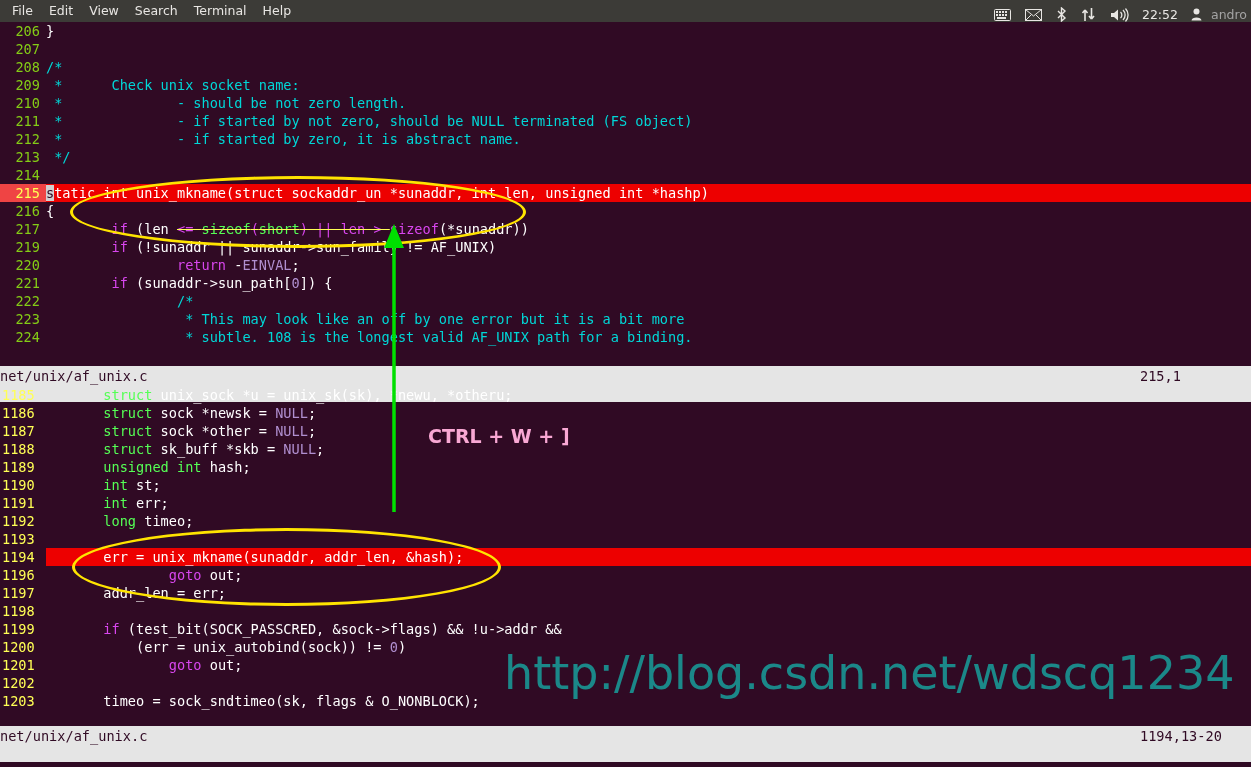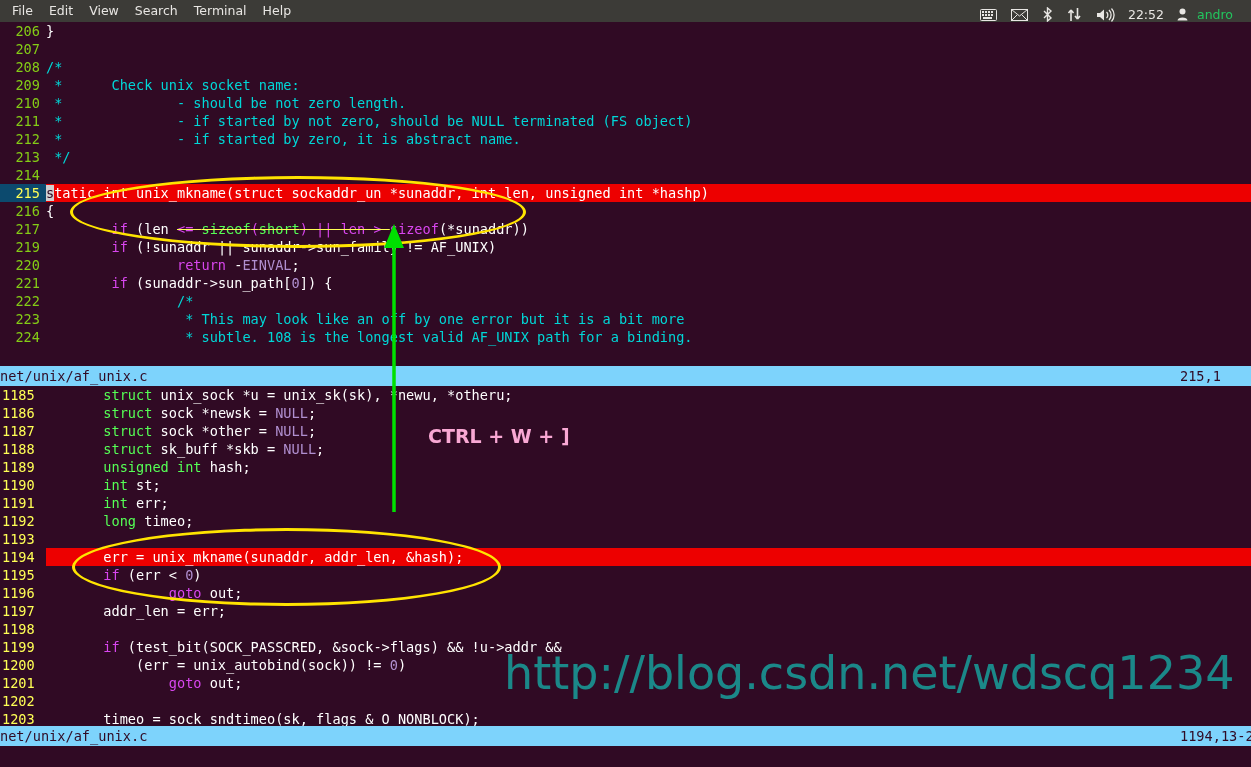--- a/index.html
+++ b/index.html
@@ -16,57 +16,57 @@
     background:#3c3b37;
     display:flex;align-items:center;
     font-family:"DejaVu Sans","Liberation Sans",sans-serif;
     font-size:12.5px;color:#e8e6e3;
   }
   .menubar .mitem{padding:0 8px;line-height:22px;white-space:nowrap;}
   .menubar .mitem:first-child{margin-left:4px;}
   .tray{position:absolute;right:0;top:0;height:29px;display:flex;align-items:center;}
   .tray .tg{padding:0 7px;line-height:22px;font-size:13px;color:#e8e6e3;}
   .tray .clock{padding:0 6px;font-size:12.5px;color:#e8e6e3;}
-  .tray .user{padding:0 18px 0 2px;font-size:12.5px;color:#22c55e;}
+  .tray .user{padding:0 4px 0 2px;font-size:12.5px;color:#a3a3a3;}
   .icosvg{display:block;}
 
   
   .term{
     position:absolute;left:0;top:22px;width:1251px;height:745px;
     background:#300a24;
   }
   .row{
     height:18px;line-height:18px;
     font-size:13.6px;
     white-space:pre;
     color:#ffffff;
     letter-spacing:0px;
   }
   .ln{color:#84cc16;display:inline-block;width:46px;text-align:right;padding-right:6px;box-sizing:border-box;}
   .ln4{color:#ffff55;display:inline-block;width:46px;text-align:left;padding-left:2px;box-sizing:border-box;}
   .hl{background:#ed0000;}
-  .hl .ln{color:#ffff55;background:#0c4a6e;text-align:right;}
+  .hl .ln{color:#ffff55;background:#ef4444;text-align:right;}
 
   
   .c-cmt{color:#00d7d7;}
   .c-kw{color:#d946ef;}       
   .c-typ{color:#55ff55;}      
   .c-cst{color:#b08fd0;}      
   .c-txt{color:#ffffff;}
   .c-red-b{color:#ffffff;}
   .strike{text-decoration:line-through;text-decoration-color:#ffff55;}
 
   
   .statusline{
-    position:absolute;left:0;width:1251px;height:20px;line-height:20px;
-    background:#7dd3fc;color:#300a24;
+    position:absolute;left:0;width:1251px;height:36px;line-height:20px;
+    background:#e5e5e5;color:#300a24;
     font-size:13.6px;white-space:pre;
   }
   .statusline .sfile{position:absolute;left:0;top:0;}
-  .statusline .spos{position:absolute;left:1180px;top:0;}
+  .statusline .spos{position:absolute;left:1140px;top:0;}
 
   
   .cursor{background:#d0d0d0;color:#300a24;}
 
   
   .ellipse{
     position:absolute;border:3px solid #ffe400;border-radius:50%;
     background:transparent;pointer-events:none;
   }
   .arrow{position:absolute;pointer-events:none;}
@@ -179,21 +179,20 @@
       <div class="row"><span class="ln4">1185</span><span class="c-txt">       </span><span class="c-typ">struct</span><span class="c-txt"> unix_sock *u = unix_sk(sk), *newu, *otheru;</span></div>
       <div class="row"><span class="ln4">1186</span><span class="c-txt">       </span><span class="c-typ">struct</span><span class="c-txt"> sock *newsk = </span><span class="c-cst">NULL</span><span class="c-txt">;</span></div>
       <div class="row"><span class="ln4">1187</span><span class="c-txt">       </span><span class="c-typ">struct</span><span class="c-txt"> sock *other = </span><span class="c-cst">NULL</span><span class="c-txt">;</span></div>
       <div class="row"><span class="ln4">1188</span><span class="c-txt">       </span><span class="c-typ">struct</span><span class="c-txt"> sk_buff *skb = </span><span class="c-cst">NULL</span><span class="c-txt">;</span></div>
       <div class="row"><span class="ln4">1189</span><span class="c-txt">       </span><span class="c-typ">unsigned int</span><span class="c-txt"> hash;</span></div>
       <div class="row"><span class="ln4">1190</span><span class="c-txt">       </span><span class="c-typ">int</span><span class="c-txt"> st;</span></div>
       <div class="row"><span class="ln4">1191</span><span class="c-txt">       </span><span class="c-typ">int</span><span class="c-txt"> err;</span></div>
       <div class="row"><span class="ln4">1192</span><span class="c-txt">       </span><span class="c-typ">long</span><span class="c-txt"> timeo;</span></div>
       <div class="row"><span class="ln4">1193</span></div>
       <div class="row hl"><span class="ln4" style="background:#300a24;">1194</span><span class="c-red-b">       err = unix_mkname(sunaddr, addr_len, &amp;hash);</span></div>
-      <div class="row"><span class="ln4">1195</span><span class="c-txt">       </span><span class="c-kw">if</span><span class="c-txt"> (err &lt; </span><span class="c-cst">0</span><span class="c-txt">)</span></div>
       <div class="row"><span class="ln4">1196</span><span class="c-txt">               </span><span class="c-kw">goto</span><span class="c-txt"> out;</span></div>
       <div class="row"><span class="ln4">1197</span><span class="c-txt">       addr_len = err;</span></div>
       <div class="row"><span class="ln4">1198</span></div>
       <div class="row"><span class="ln4">1199</span><span class="c-txt">       </span><span class="c-kw">if</span><span class="c-txt"> (test_bit(SOCK_PASSCRED, &amp;sock-&gt;flags) &amp;&amp; !u-&gt;addr &amp;&amp;</span></div>
       <div class="row"><span class="ln4">1200</span><span class="c-txt">           (err = unix_autobind(sock)) != </span><span class="c-cst">0</span><span class="c-txt">)</span></div>
       <div class="row"><span class="ln4">1201</span><span class="c-txt">               </span><span class="c-kw">goto</span><span class="c-txt"> out;</span></div>
       <div class="row"><span class="ln4">1202</span></div>
       <div class="row"><span class="ln4">1203</span><span class="c-txt">       timeo = sock_sndtimeo(sk, flags &amp; O_NONBLOCK);</span></div>
     </div>
 

